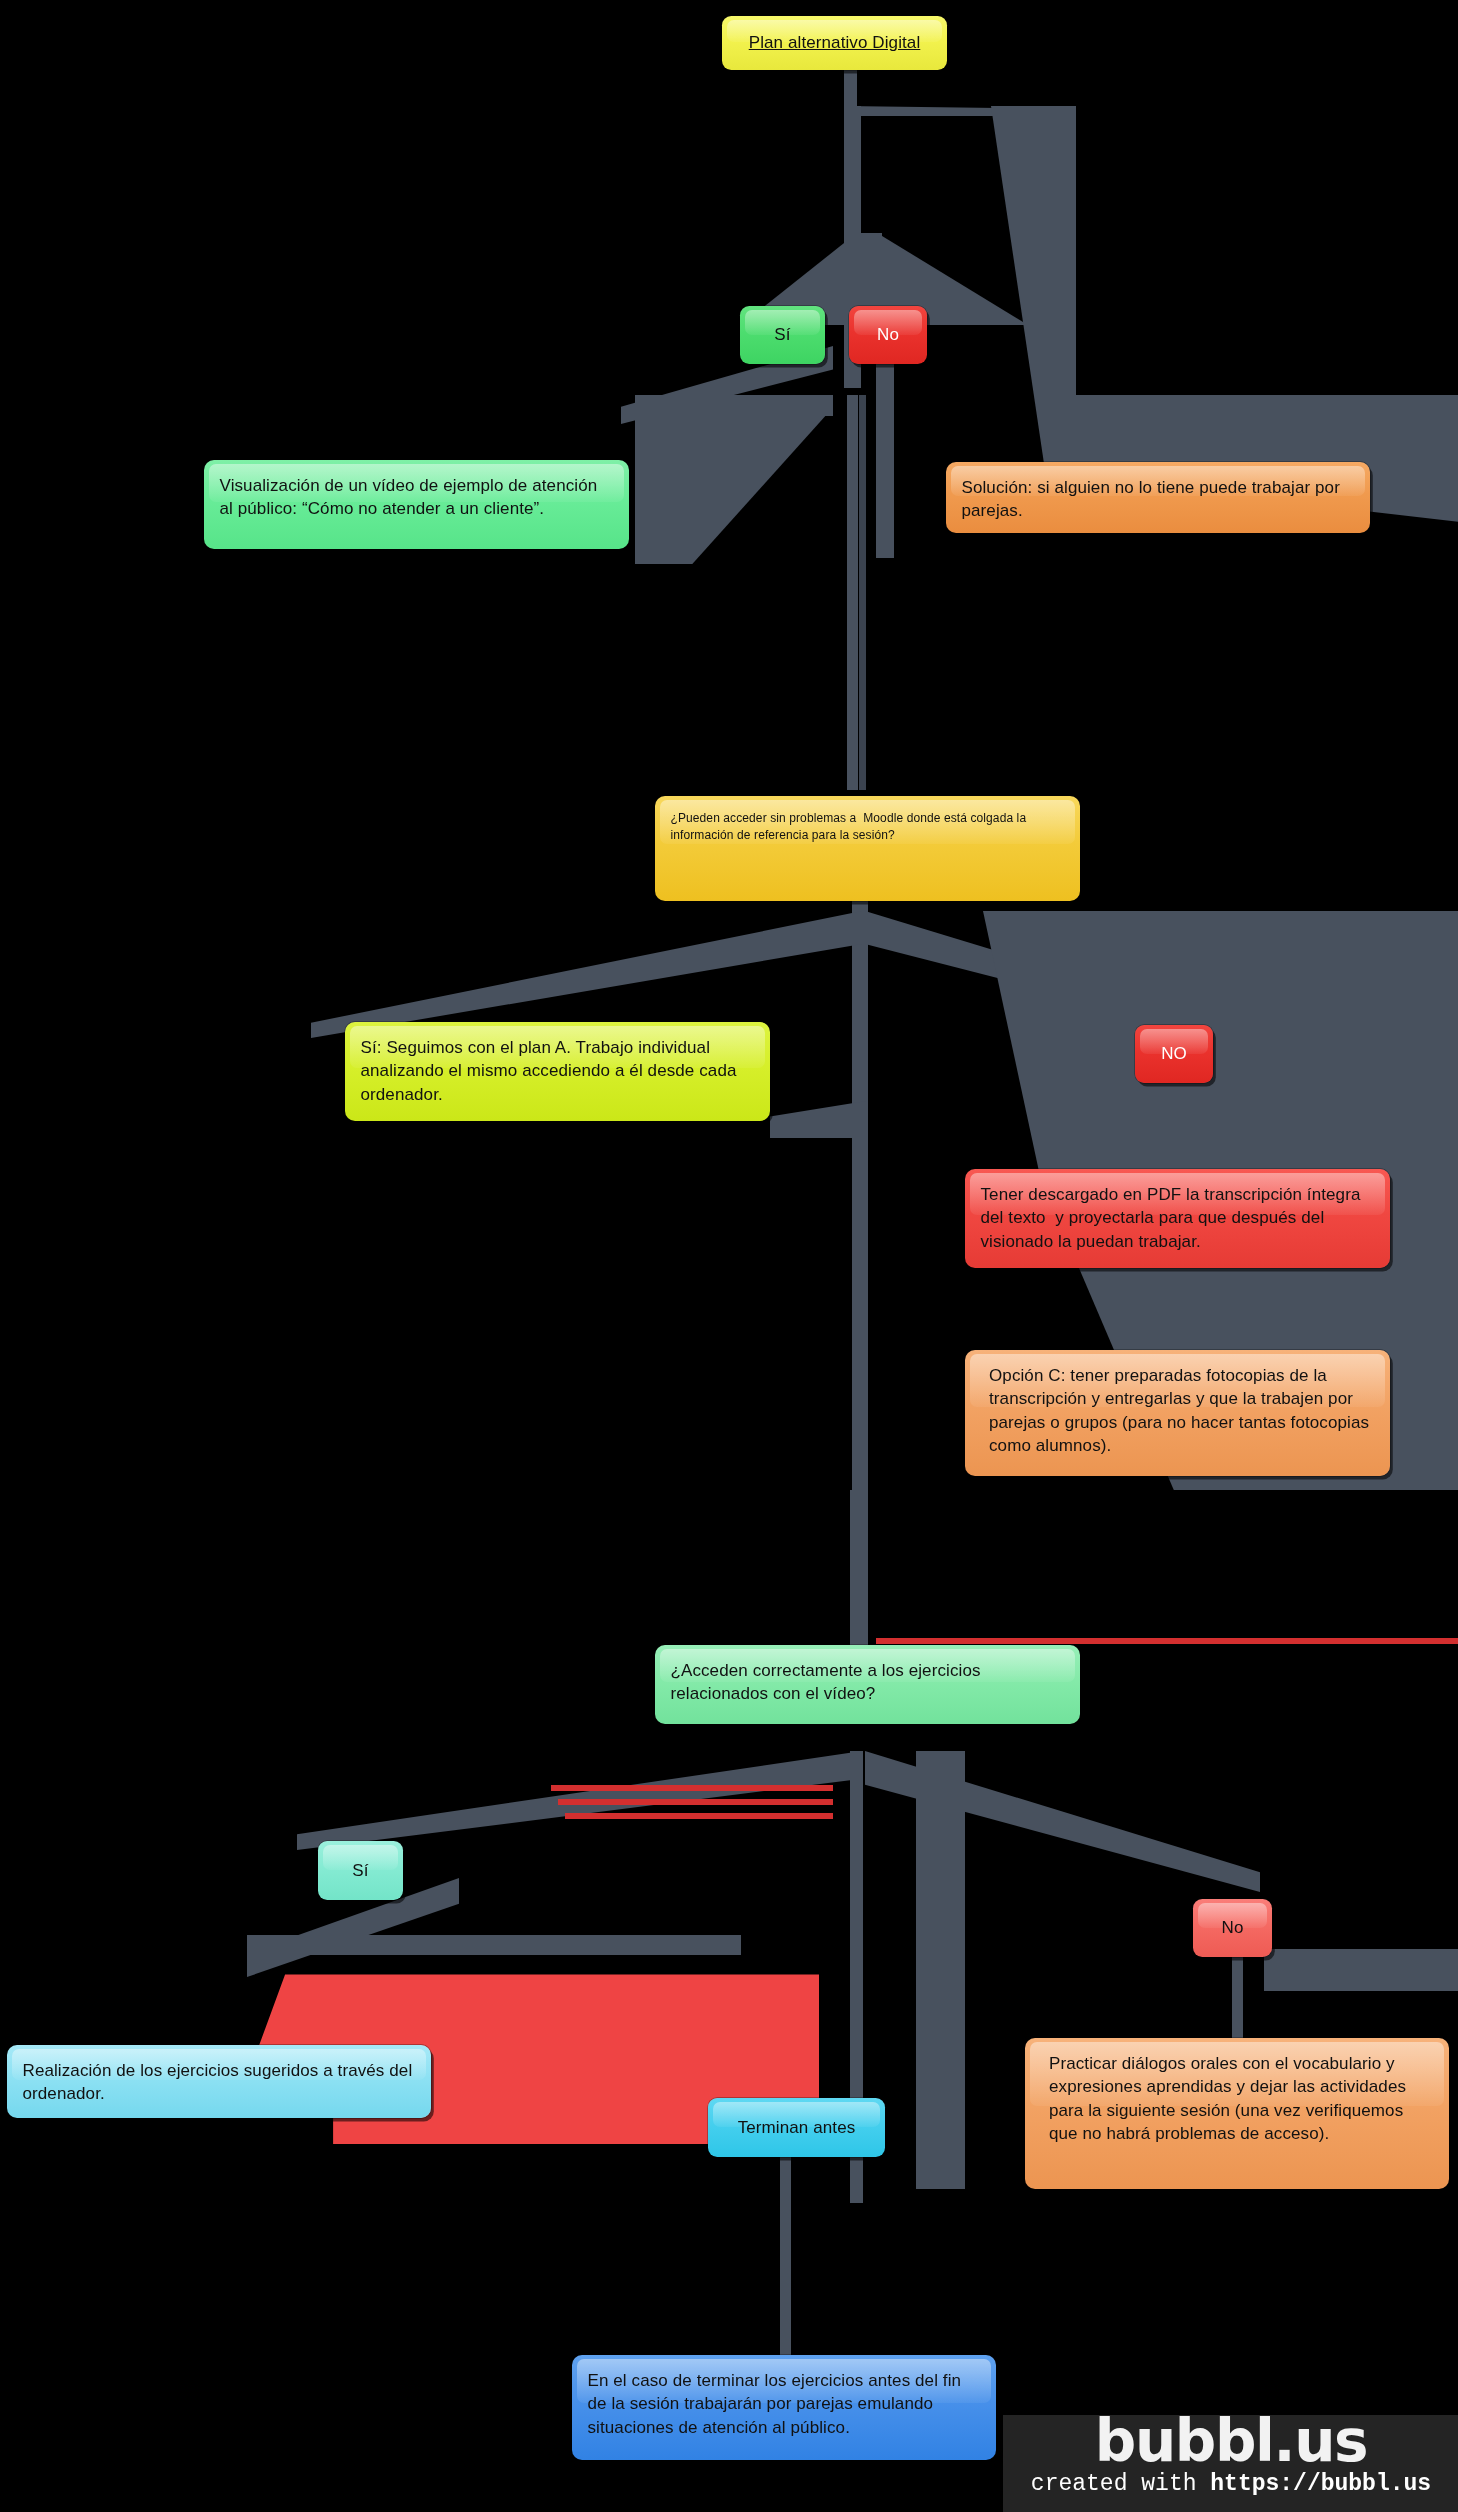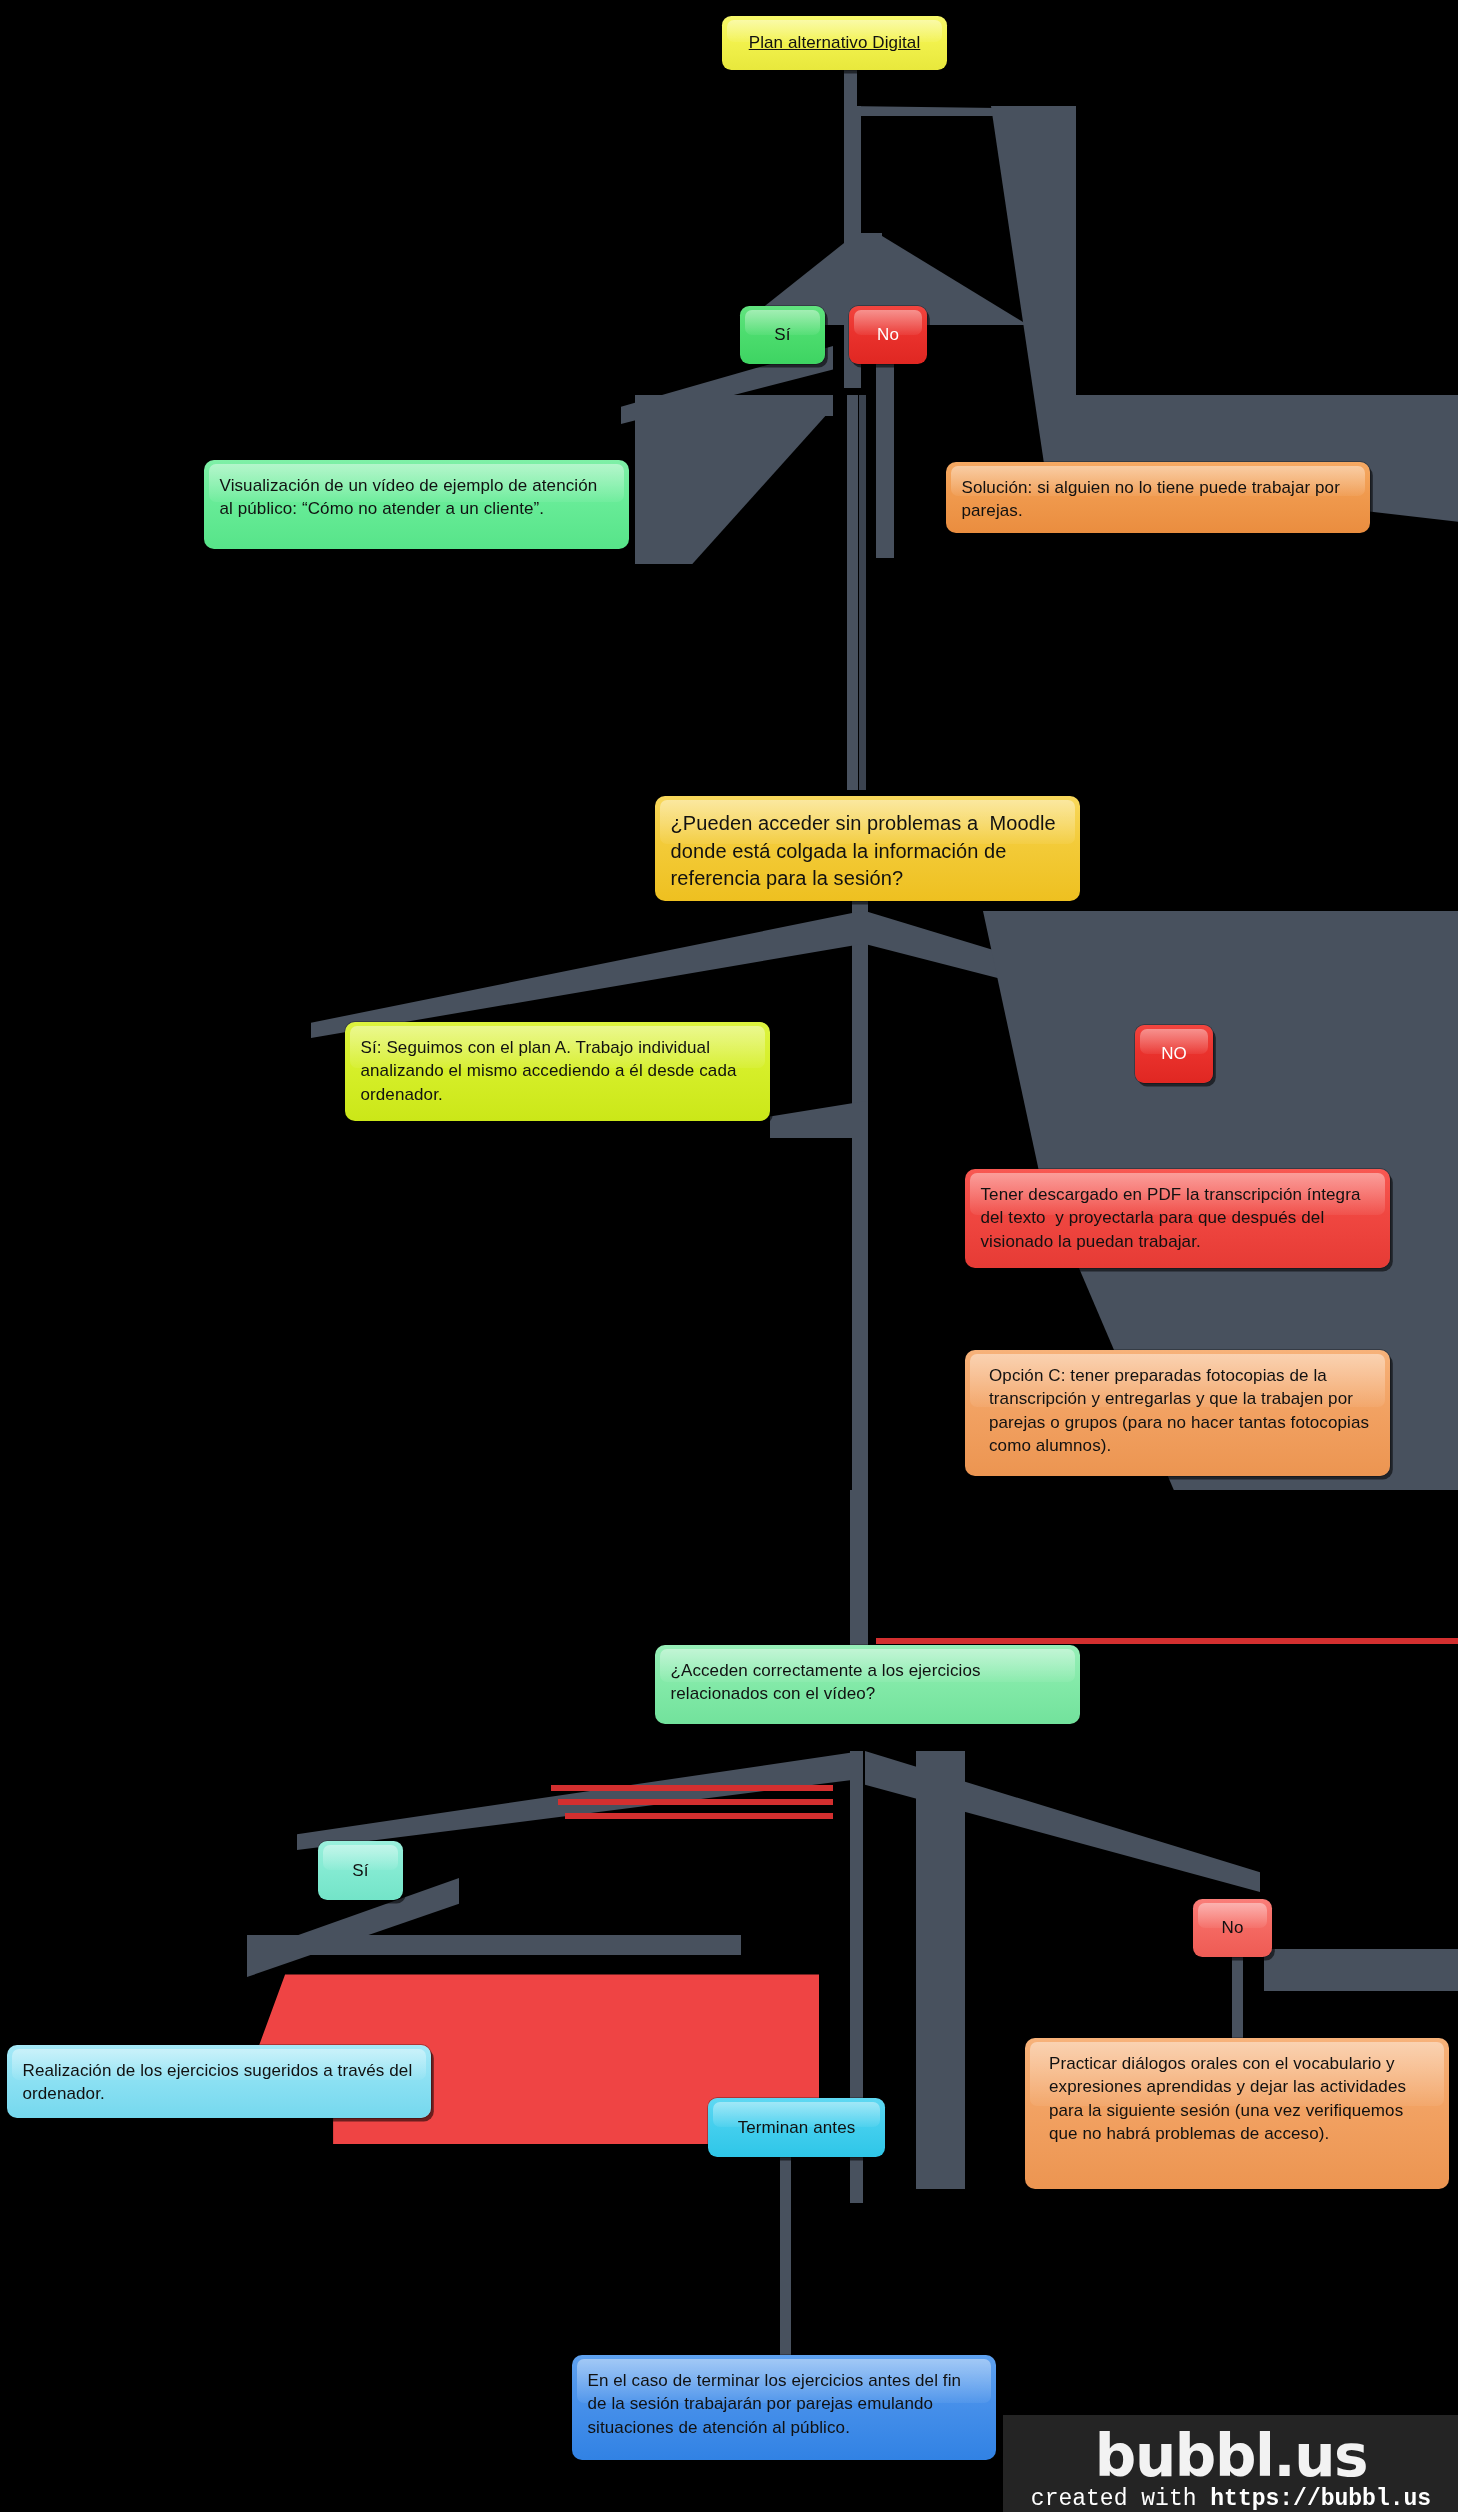--- a/index.html
+++ b/index.html
@@ -82,21 +82,21 @@
   .redthin{ position:absolute; background:#d32f2f; z-index:3; }
 
   
   #watermark{
     position:absolute;
     right:0; bottom:0;
     width:456px; height:97px;
     background:#242424;
     z-index:40;
     display:flex; flex-direction:column;
-    align-items:center; justify-content:flex-end;
+    align-items:center; justify-content:flex-start;
   }
   #wm-logo{
     font-family:"DejaVu Sans",sans-serif;
     font-weight:700;
     font-size:58px;
     line-height:.9;
     color:#f2f2f2;
     letter-spacing:-1.4px;
     margin-bottom:4.2px;
   }
@@ -179,21 +179,21 @@
   <div class="node c-mint" style="left:204px;top:460px;width:425px;height:89px;font-size:17px;">
     <span class="gloss"></span>
     <span class="txt">Visualización de un vídeo de ejemplo de atención al público: “Cómo no atender a un cliente”.</span>
   </div>
 
   <div class="node c-orange" style="left:946px;top:462px;width:424px;height:71px;font-size:17px;">
     <span class="gloss"></span>
     <span class="txt">Solución: si alguien no lo tiene puede trabajar por parejas.</span>
   </div>
 
-  <div class="node c-gold" style="left:655px;top:796px;width:425px;height:105px;font-size:20px;">
+  <div class="node c-gold" style="left:655px;top:796px;width:425px;height:105px;font-size:12px;">
     <span class="gloss"></span>
     <span class="txt">¿Pueden acceder sin problemas a  Moodle donde está colgada la información de referencia para la sesión?</span>
   </div>
 
   <div class="node c-limebright" style="left:345px;top:1022px;width:425px;height:99px;font-size:17px;">
     <span class="gloss"></span>
     <span class="txt">Sí: Seguimos con el plan A. Trabajo individual analizando el mismo accediendo a él desde cada ordenador.</span>
   </div>
 
   <div class="node pill c-red white-txt" style="left:1135px;top:1025px;width:78px;height:58px;font-size:17px;">

